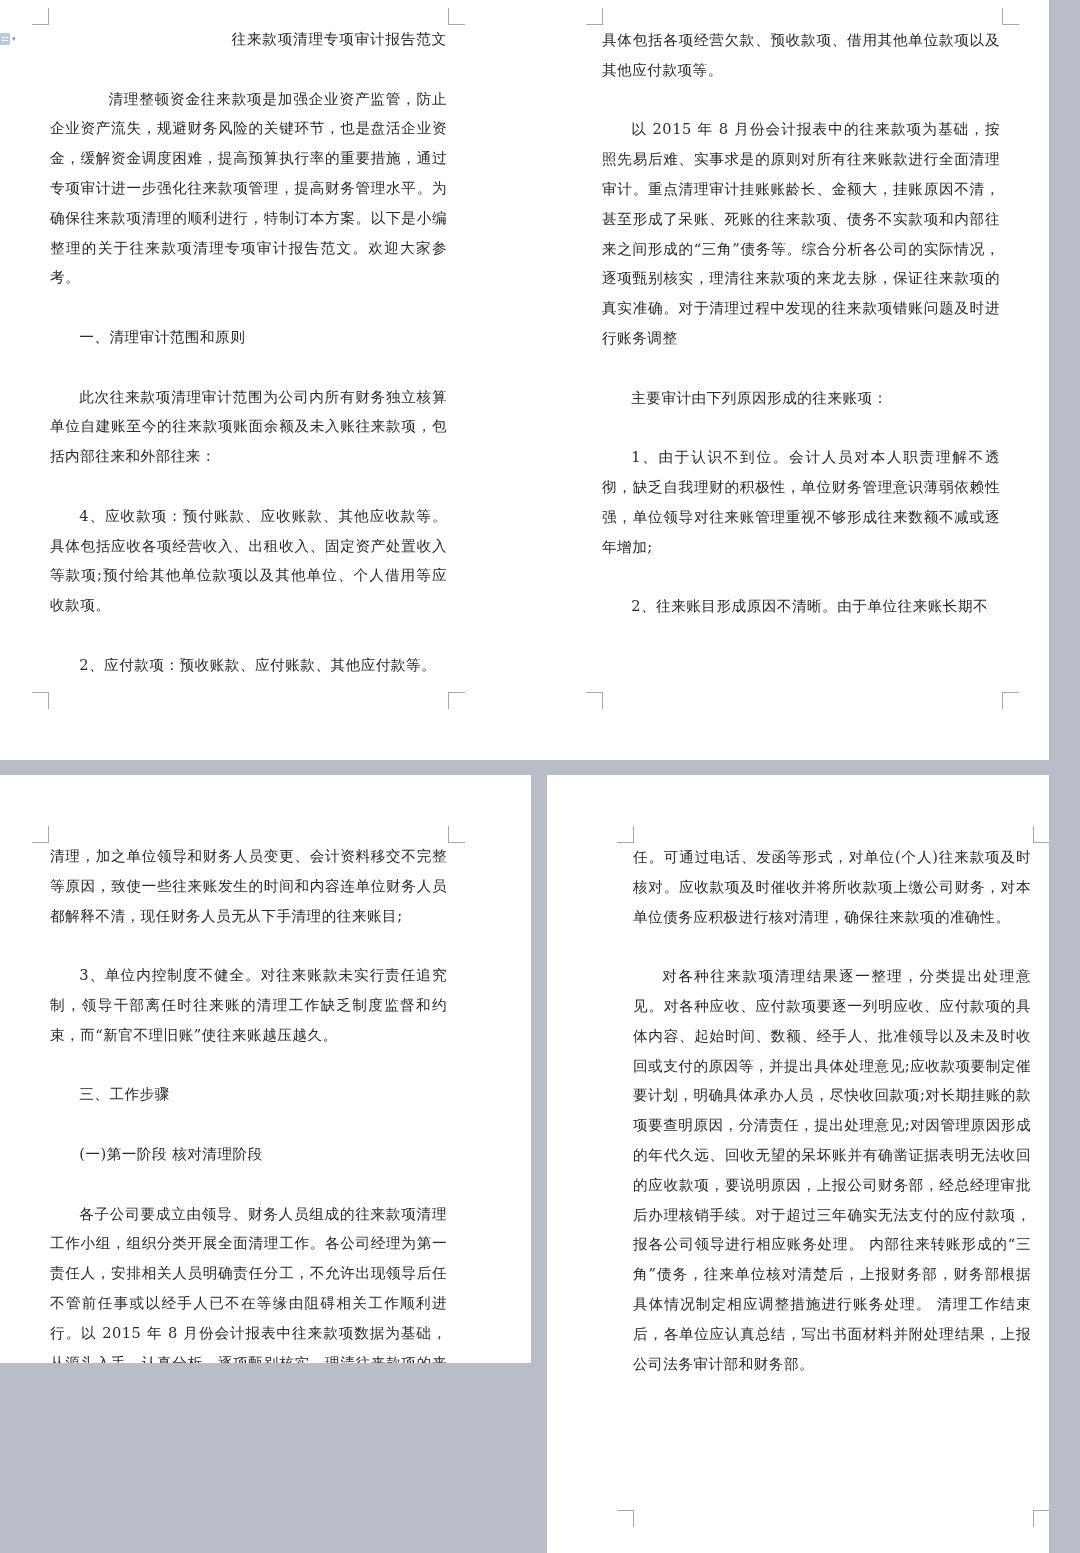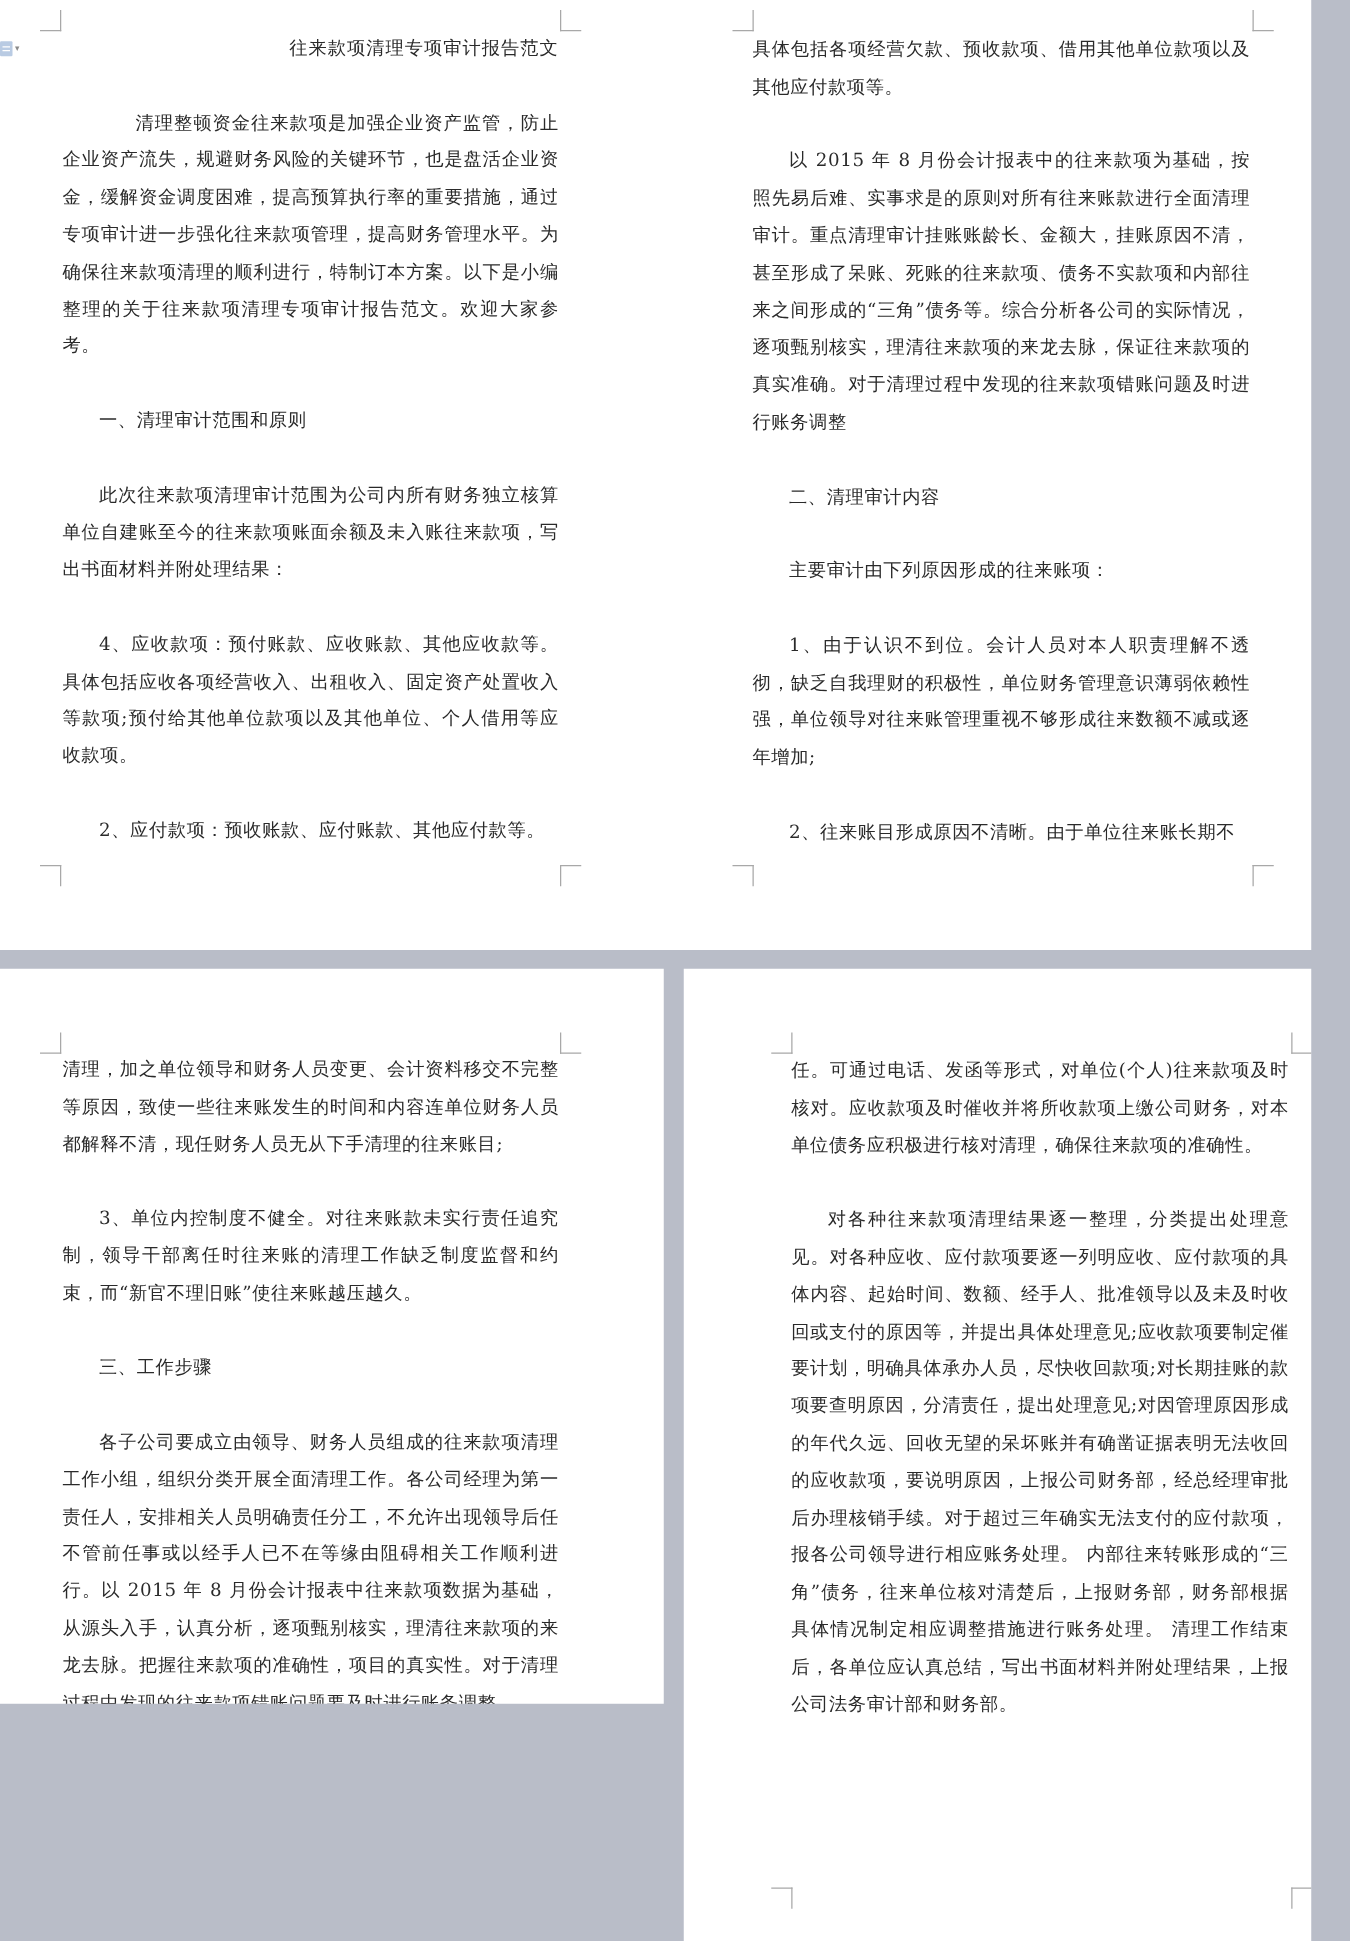--- a/index.html
+++ b/index.html
@@ -85,50 +85,50 @@
   <div class="mark bl"></div>
   <div class="mark br"></div>
   <div class="paste-icon">
     <span class="doc"></span>
     <span class="caret">▾</span>
   </div>
   <div class="content">
     <p class="title">往来款项清理专项审计报告范文</p>
     <p class="para title-indent">清理整顿资金往来款项是加强企业资产监管，防止企业资产流失，规避财务风险的关键环节，也是盘活企业资金，缓解资金调度困难，提高预算执行率的重要措施，通过专项审计进一步强化往来款项管理，提高财务管理水平。为确保往来款项清理的顺利进行，特制订本方案。以下是小编整理的关于往来款项清理专项审计报告范文。欢迎大家参考。</p>
     <p class="heading">一、清理审计范围和原则</p>
-    <p class="para">此次往来款项清理审计范围为公司内所有财务独立核算单位自建账至今的往来款项账面余额及未入账往来款项，写出书面材料并附处理结果：</p>
+    <p class="para">此次往来款项清理审计范围为公司内所有财务独立核算单位自建账至今的往来款项账面余额及未入账往来款项，包括内部往来和外部往来：</p>
     <p class="para">4、应收款项：预付账款、应收账款、其他应收款等。具体包括应收各项经营收入、出租收入、固定资产处置收入等款项;预付给其他单位款项以及其他单位、个人借用等应收款项。</p>
     <p class="para last">2、应付款项：预收账款、应付账款、其他应付款等。</p>
   </div>
 </div>
 
 <div class="page" id="p2">
   <div class="mark tl"></div>
   <div class="mark tr"></div>
   <div class="mark bl"></div>
   <div class="mark br"></div>
   <div class="content">
     <p class="para cont">具体包括各项经营欠款、预收款项、借用其他单位款项以及其他应付款项等。</p>
     <p class="para">以 2015 年 8 月份会计报表中的往来款项为基础，按照先易后难、实事求是的原则对所有往来账款进行全面清理审计。重点清理审计挂账账龄长、金额大，挂账原因不清，甚至形成了呆账、死账的往来款项、债务不实款项和内部往来之间形成的“三角”债务等。综合分析各公司的实际情况，逐项甄别核实，理清往来款项的来龙去脉，保证往来款项的真实准确。对于清理过程中发现的往来款项错账问题及时进行账务调整</p>
-    <p class="heading">二、清理审计内容</p>
     <p class="para">主要审计由下列原因形成的往来账项：</p>
     <p class="para">1、由于认识不到位。会计人员对本人职责理解不透彻，缺乏自我理财的积极性，单位财务管理意识薄弱依赖性强，单位领导对往来账管理重视不够形成往来数额不减或逐年增加;</p>
     <p class="para last">2、往来账目形成原因不清晰。由于单位往来账长期不</p>
   </div>
 </div>
 
 <div class="page" id="p3">
   <div class="mark tl"></div>
   <div class="mark tr"></div>
   <div class="mark bl"></div>
   <div class="mark br"></div>
   <div class="content">
     <p class="para cont">清理，加之单位领导和财务人员变更、会计资料移交不完整等原因，致使一些往来账发生的时间和内容连单位财务人员都解释不清，现任财务人员无从下手清理的往来账目;</p>
     <p class="para">3、单位内控制度不健全。对往来账款未实行责任追究制，领导干部离任时往来账的清理工作缺乏制度监督和约束，而“新官不理旧账”使往来账越压越久。</p>
     <p class="heading">三、工作步骤</p>
+    <p class="heading">(一)第一阶段  核对清理阶段</p>
     <p class="para">各子公司要成立由领导、财务人员组成的往来款项清理工作小组，组织分类开展全面清理工作。各公司经理为第一责任人，安排相关人员明确责任分工，不允许出现领导后任不管前任事或以经手人已不在等缘由阻碍相关工作顺利进行。以 2015 年 8 月份会计报表中往来款项数据为基础，从源头入手，认真分析，逐项甄别核实，理清往来款项的来龙去脉。把握往来款项的准确性，项目的真实性。对于清理过程中发现的往来款项错账问题要及时进行账务调整。</p>
     <p class="para last">核实债权、债务，各单位应积极采取有效措施，落实责</p>
   </div>
 </div>
 
 <div class="page" id="p4">
   <div class="mark tl"></div>
   <div class="mark tr"></div>
   <div class="mark bl"></div>
   <div class="mark br"></div>

